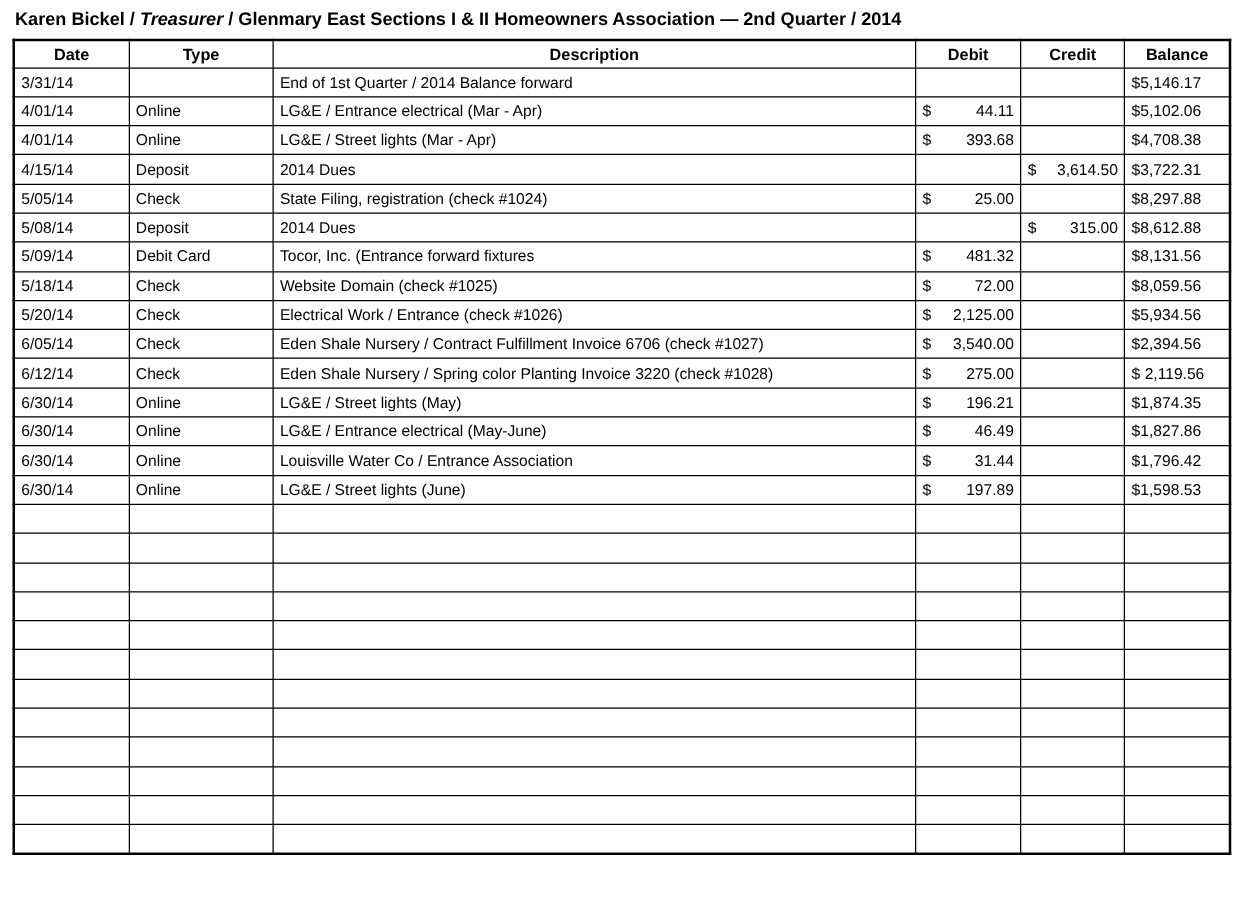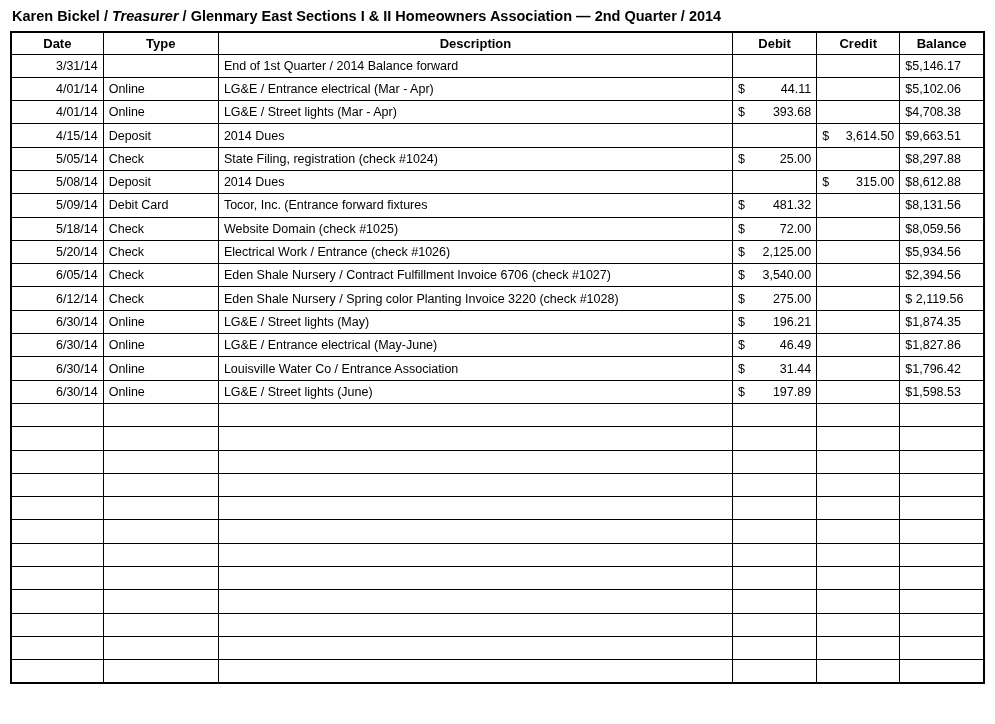--- a/index.html
+++ b/index.html
@@ -53,21 +53,21 @@
     font-size: 13px;
     height: 22px;
   }
   col.c-date { width: 92px; }
   col.c-type { width: 115px; }
   col.c-desc { width: 513px; }
   col.c-debit { width: 84px; }
   col.c-credit { width: 83px; }
   col.c-balance { width: 84px; }
 
-  td.date { text-align: right; }
+  td.date { text-align: left; }
   td.type { text-align: left; }
   td.desc { text-align: left; }
   td.money {
     text-align: right;
     padding-right: 6px;
   }
   td.money .amt-wrap {
     display: flex;
     justify-content: space-between;
   }
@@ -144,21 +144,21 @@
           <td class="date">4/15/14</td>
           <td class="type">Deposit</td>
           <td class="desc">2014 Dues</td>
           <td class="money">&nbsp;</td>
           <td class="money">
             <span class="amt-wrap">
               <span class="cur">$</span>
               <span class="num">3,614.50</span>
             </span>
           </td>
-          <td class="bal">$9,663.51</td>
+          <td class="bal">$3,722.31</td>
         </tr>
         <tr>
           <td class="date">5/05/14</td>
           <td class="type">Check</td>
           <td class="desc">State Filing, registration (check #1024)</td>
           <td class="money">
             <span class="amt-wrap">
               <span class="cur">$</span>
               <span class="num">25.00</span>
             </span>

